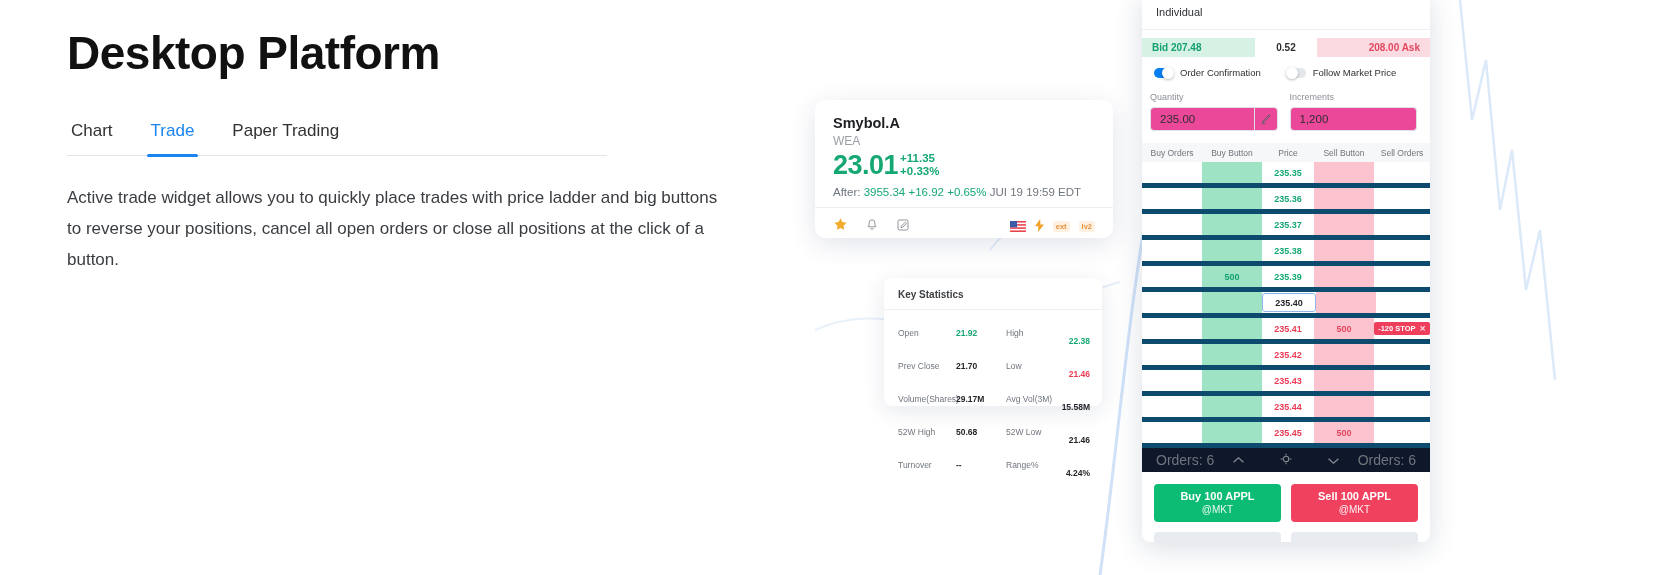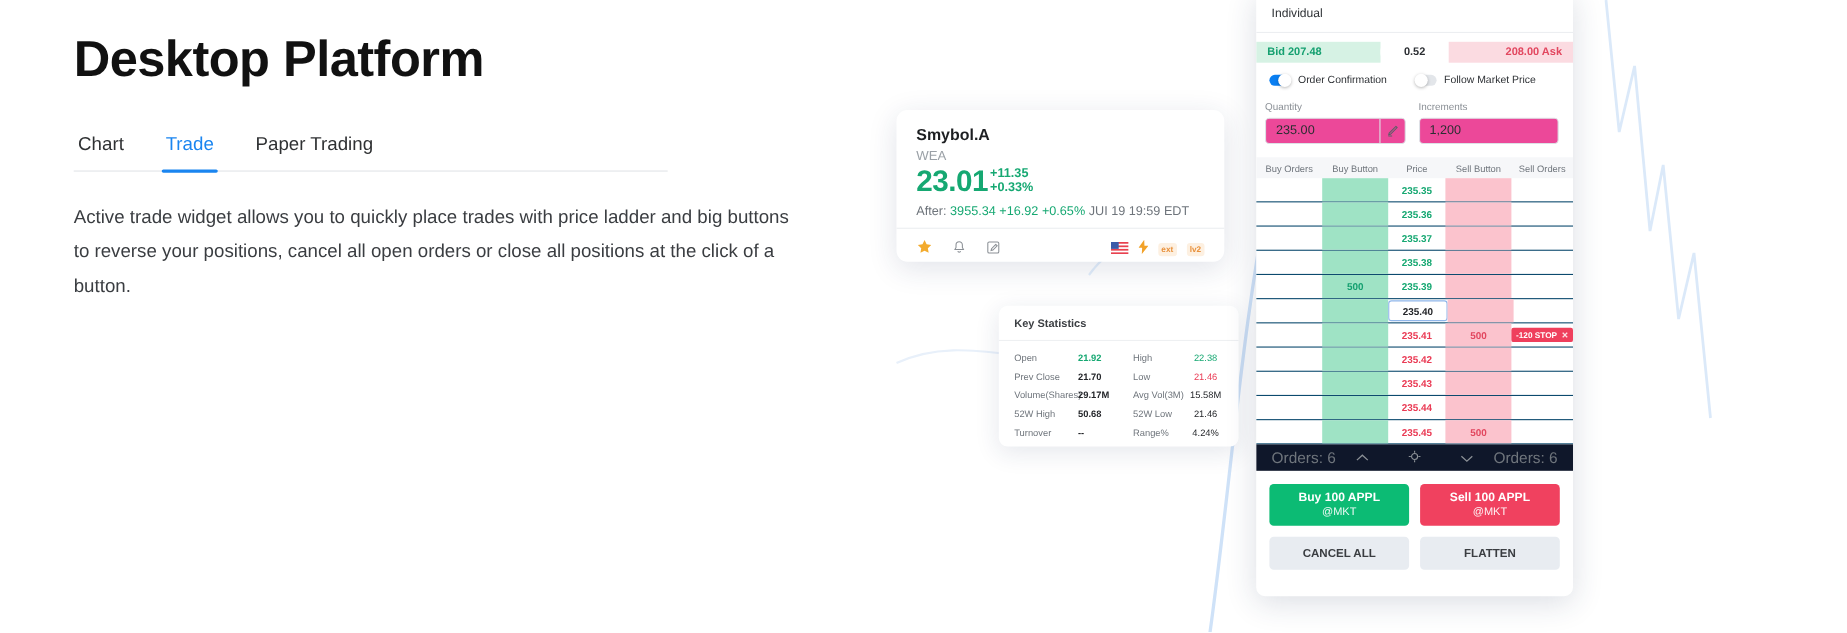--- a/index.html
+++ b/index.html
@@ -66,33 +66,33 @@
   .q-icons{display:flex;align-items:center;margin-top:9px;}
   .q-icons .left-ic{display:flex;align-items:center;gap:17px;}
   .q-icons .right-ic{display:flex;align-items:center;gap:9px;margin-left:auto;}
   .mini-tag{
     font-size:7.5px;font-weight:bold;padding:2px 3px;border-radius:3px;
     background:#fdf0e1;color:#e8913c;line-height:1;
   }
 
   
   .stats-card{
-    position:absolute;left:148px;top:278px;width:218px;height:128px;
+    position:absolute;left:124px;top:278px;width:218px;height:128px;
     background:#fff;border-radius:8px;
     box-shadow:0 5px 22px rgba(30,50,90,.11);
     box-sizing:border-box;
   }
   .stats-title{font-size:10px;font-weight:bold;color:#3c3f43;padding:11px 14px 9px 14px;}
   .stats-hr{height:1px;background:#eef0f2;}
   .stats-grid{padding:7px 12px 0 14px;}
   .srow{display:flex;align-items:center;font-size:8.5px;line-height:17px;}
   .sl{width:58px;color:#6f757c;white-space:nowrap;}
   .sv{width:40px;text-align:left;font-weight:bold;color:#24262a;}
   .sl2{width:48px;color:#6f757c;padding-left:10px;white-space:nowrap;}
-  .sv2{flex:1;text-align:center;font-weight:normal;color:#24262a;}
+  .sv2{flex:1;text-align:right;font-weight:bold;color:#24262a;margin-top:16px;}
   .green{color:#16a872;}
   .red{color:#ea3b55;}
 
   
   .trade{
     position:absolute;left:382px;top:-8px;width:288px;height:550px;
     background:#fff;border-radius:8px;
     box-shadow:0 6px 28px rgba(30,50,90,.16);
     box-sizing:border-box;overflow:hidden;
   }
@@ -122,21 +122,21 @@
     display:flex;align-items:center;font-size:11.5px;color:#2b2e32;
     padding-left:9px;box-sizing:border-box;background:#ec4899;
   }
   .finput .val{flex:1;}
   .pen{width:22px;border-left:1px solid #dde1e6;height:100%;display:flex;
        align-items:center;justify-content:center;color:#5a5f66;}
   .ladder{margin-top:12px;}
   .lhead{display:flex;font-size:8.5px;color:#6f757c;background:#f6f7f9;
          height:19px;align-items:center;}
   .lrow{display:flex;font-size:9px;height:21px;align-items:stretch;
-        border-bottom:1px solid #0c4a6e;}
+        border-bottom:5px solid #0c4a6e;}
   .c-bo{width:60px;display:flex;align-items:center;justify-content:center;}
   .c-bb{width:60px;display:flex;align-items:center;justify-content:center;
         font-weight:bold;color:#15a070;}
   .c-pr{width:52px;display:flex;align-items:center;justify-content:center;font-weight:bold;}
   .c-sb{width:60px;display:flex;align-items:center;justify-content:center;
         font-weight:bold;color:#e2475f;}
   .c-so{flex:1;display:flex;align-items:center;justify-content:center;}
   .lrow .c-bb{background:#9fe3c5;}
   .lrow .c-sb{background:#fbc3cd;}
   .lrow.cur .c-pr{border:1px solid #8fb6ea;border-radius:3px;color:#24262a;

